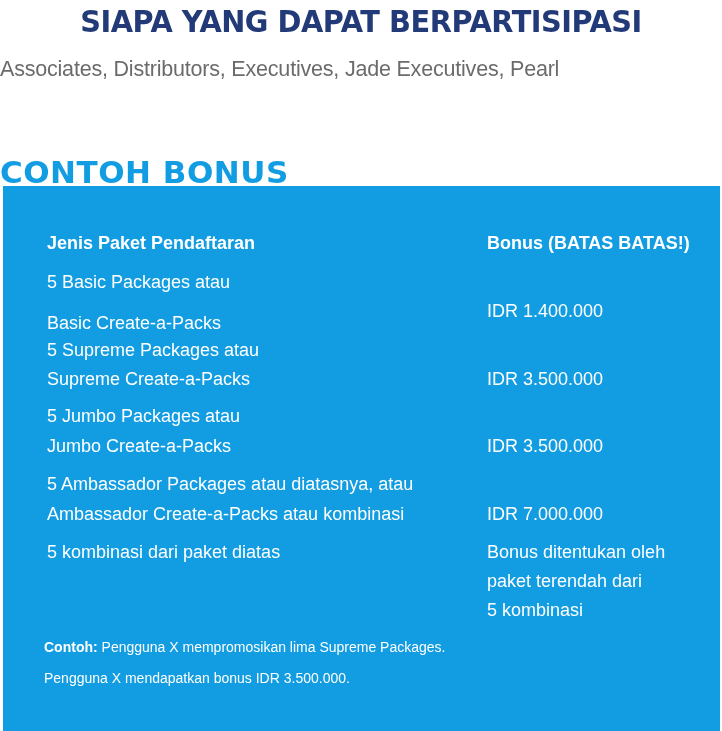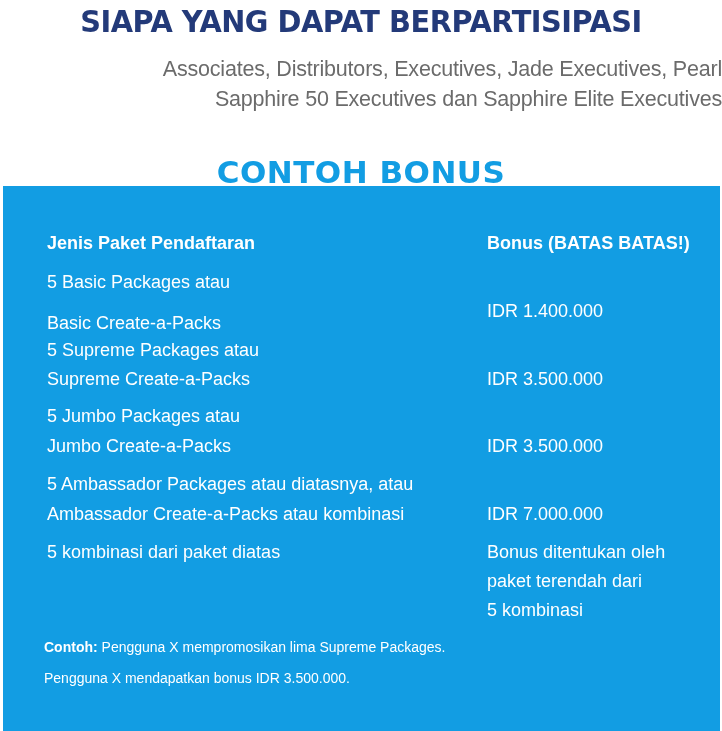--- a/index.html
+++ b/index.html
@@ -12,33 +12,33 @@
     color: #233a79;
     font-family: "DejaVu Sans", sans-serif;
     font-weight: bold;
     font-size: 30px;
     letter-spacing: -0.5px;
     line-height: 40px;
     transform: scaleX(0.96);
   }
   .eligible {
     position: absolute; left: 0; top: 54px; width: 722px;
-    text-align: right;
+    text-align: left;
     color: #6b6b6b;
     font-size: 21.5px;
     line-height: 30px;
     letter-spacing: -0.2px;
   }
   .bonus-box {
     position: absolute; left: 3px; top: 186px; width: 717px; height: 645px;
     background: #129de3;
   }
   .bonus-heading {
     position: absolute; left: 0; top: 150px; width: 722px;
-    text-align: center;
+    text-align: left;
     color: #129de3;
     font-family: "DejaVu Sans", sans-serif;
     font-weight: bold;
     font-size: 31px;
     line-height: 44px;
     letter-spacing: 0.5px;
     z-index: 2;
   }
   .table {
     position: absolute; left: 44px; top: 0; width: 670px;
@@ -54,21 +54,20 @@
   }
   .note b { font-weight: bold; }
 </style>
 </head>
 <body>
 
 <div class="title">SIAPA YANG DAPAT BERPARTISIPASI</div>
 
 <div class="eligible">
   <div>Associates, Distributors, Executives, Jade Executives, Pearl</div>
-  <div>Sapphire 50 Executives dan Sapphire Elite Executives</div>
 </div>
 
 <div class="bonus-heading">CONTOH BONUS</div>
 
 <div class="bonus-box">
   <div class="table">
     <div class="cell hdr" style="top:40px">Jenis Paket Pendaftaran</div>
     <div class="cell hdr col2" style="top:40px">Bonus (BATAS BATAS!)</div>
 
     <div class="cell" style="top:79px">5 Basic Packages atau</div>

